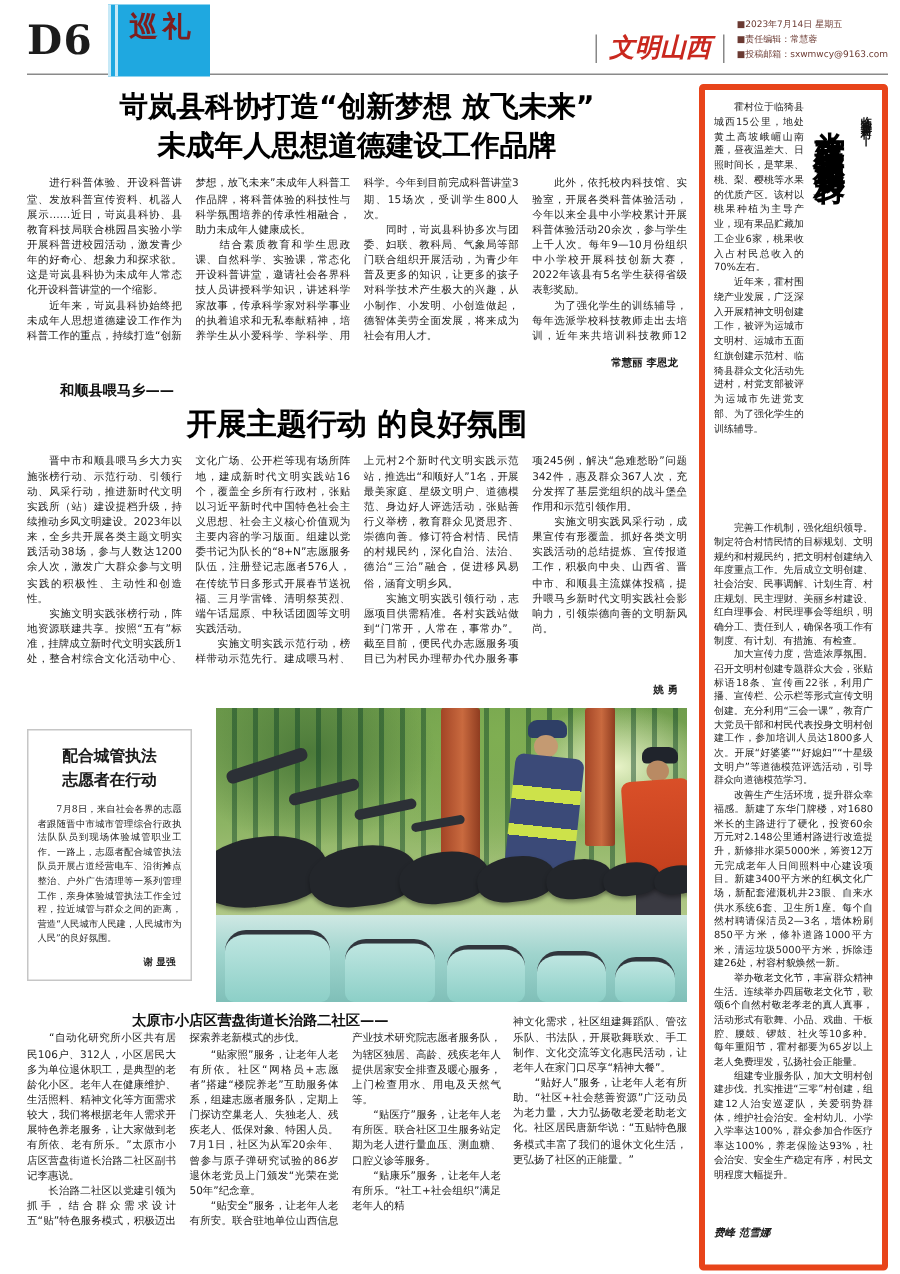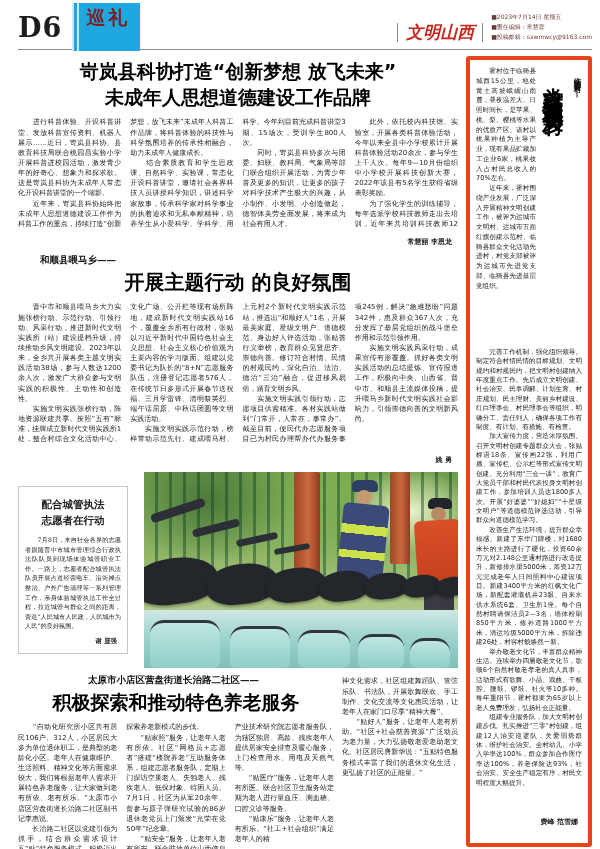--- a/index.html
+++ b/index.html
@@ -77,21 +77,21 @@
   .a3-right{flex:1; padding-top:4px;}
   .a3r-body{height:180px;}
 
   
   .col-top{display:flex; height:276px;}
   .col-top-text{flex:1; font-size:6.6px; line-height:1.48; text-align:justify; white-space:pre-line; overflow:hidden; padding-right:3px;}
   .col-title-wrap{writing-mode:vertical-rl; text-align:left; padding-top:4px;}
   .col-kicker{font-size:7.5px; font-weight:bold; letter-spacing:2px; margin-left:5px; color:#111;}
   .col-title{font-size:21px; font-weight:bold; letter-spacing:3px; color:#000;}
   .col-rest{margin-top:5px; font-size:6.6px; line-height:1.42; text-align:justify; white-space:pre-line; height:466px; overflow:hidden;}
-  .col-byline{font-weight:bold; font-size:7px; text-align:right; padding-right:4px; margin-top:3px;}
+  .col-byline{font-weight:bold; font-size:7px; text-align:left; padding-right:4px; margin-top:3px;font-style:italic;}
 </style>
 </head>
 <body>
 
 <div class="page">
 
   <div class="header">
     <div class="d6">D6</div>
     <div class="section-box">巡礼</div>
     <div class="head-right">
@@ -181,41 +181,40 @@
           <div class="blob" style="left:86px;bottom:0;width:60px;height:42px;"></div>
           <div class="blob" style="left:154px;bottom:0;width:52px;height:38px;"></div>
           <div class="blob" style="left:214px;bottom:0;width:46px;height:34px;"></div>
           <div class="blob" style="left:266px;bottom:0;width:40px;height:30px;"></div>
         </div>
       </div>
 
       <div class="a3">
         <div class="a3-left">
           <div class="kicker">太原市小店区营盘街道长治路二社区——</div>
-          <div class="a3-headline">积极探索和推动特色养老服务</div>
           <div class="bodytext a3-body">　　“自动化研究所小区共有居民106户、312人，小区居民大多为单位退休职工，是典型的老龄化小区。老年人在健康维护、生活照料、精神文化等方面需求较大，我们将根据老年人需求开展特色养老服务，让大家做到老有所依、老有所乐。”太原市小店区营盘街道长治路二社区副书记李惠说。
 　　长治路二社区以党建引领为抓手，结合群众需求设计五“贴”特色服务模式，积极迈出探索养老新模式的步伐。
 　　“贴家照”服务，让老年人老有所依。社区“网格员+志愿者”搭建“楼院养老”互助服务体系，组建志愿者服务队，定期上门探访空巢老人、失独老人、残疾老人、低保对象、特困人员。7月1日，社区为从军20余年、曾参与原子弹研究试验的86岁退休老党员上门颁发“光荣在党50年”纪念章。
 　　“贴安全”服务，让老年人老有所安。联合驻地单位山西信息产业技术研究院志愿者服务队，为辖区独居、高龄、残疾老年人提供居家安全排查及暖心服务，上门检查用水、用电及天然气等。
 　　“贴医疗”服务，让老年人老有所医。联合社区卫生服务站定期为老人进行量血压、测血糖、口腔义诊等服务。
 　　“贴康乐”服务，让老年人老有所乐。“社工+社会组织”满足老年人的精</div>
         </div>
         <div class="a3-right">
           <div class="bodytext a3r-body">神文化需求，社区组建舞蹈队、管弦乐队、书法队，开展歌舞联欢、手工制作、文化交流等文化惠民活动，让老年人在家门口尽享“精神大餐”。
 　　“贴好人”服务，让老年人老有所助。“社区+社会慈善资源”广泛动员为老力量，大力弘扬敬老爱老助老文化。社区居民唐新华说：“五贴特色服务模式丰富了我们的退休文化生活，更弘扬了社区的正能量。”</div>
 
         </div>
       </div>
 
     </div>
 
     <aside class="red-col">
       <div class="col-top">
         <div class="col-top-text">　　霍村位于临猗县城西15公里，地处黄土高坡峨嵋山南麓，昼夜温差大、日照时间长，是苹果、桃、梨、樱桃等水果的优质产区。该村以桃果种植为主导产业，现有果品贮藏加工企业6家，桃果收入占村民总收入的70%左右。
-　　近年来，霍村围绕产业发展，广泛深入开展精神文明创建工作，被评为运城市文明村、运城市五面红旗创建示范村、临猗县群众文化活动先进村，村党支部被评为运城市先进党支部、临猗县先进基层党组织。</div>
+　　近年来，霍村围绕产业发展，广泛深入开展精神文明创建工作，被评为运城市文明村、运城市五面红旗创建示范村、临猗县群众文化活动先进村，村党支部被评为运城市先进党支部、为了强化学生的训练辅导。</div>
         <div class="col-title-wrap">
           <div class="col-kicker">临猗县霍村——</div>
           <div class="col-title">党建引领建设和美乡村</div>
         </div>
       </div>
       <div class="col-rest">　　完善工作机制，强化组织领导。制定符合村情民情的目标规划、文明规约和村规民约，把文明村创建纳入年度重点工作。先后成立文明创建、社会治安、民事调解、计划生育、村庄规划、民主理财、美丽乡村建设、红白理事会、村民理事会等组织，明确分工、责任到人，确保各项工作有制度、有计划、有措施、有检查。
 　　加大宣传力度，营造浓厚氛围。召开文明村创建专题群众大会，张贴标语18条、宣传画22张，利用广播、宣传栏、公示栏等形式宣传文明创建。充分利用“三会一课”，教育广大党员干部和村民代表投身文明村创建工作，参加培训人员达1800多人次。开展“好婆婆”“好媳妇”“十星级文明户”等道德模范评选活动，引导群众向道德模范学习。
 　　改善生产生活环境，提升群众幸福感。新建了东华门牌楼，对1680米长的主路进行了硬化，投资60余万元对2.148公里通村路进行改造提升，新修排水渠5000米，筹资12万元完成老年人日间照料中心建设项目。新建3400平方米的红枫文化广场，新配套灌溉机井23眼、自来水供水系统6套、卫生所1座。每个自然村聘请保洁员2—3名，墙体粉刷850平方米，修补道路1000平方米，清运垃圾5000平方米，拆除违建26处，村容村貌焕然一新。
 　　举办敬老文化节，丰富群众精神生活。连续举办四届敬老文化节，歌颂6个自然村敬老孝老的真人真事，活动形式有歌舞、小品、戏曲、干板腔、腰鼓、锣鼓、社火等10多种。每年重阳节，霍村都要为65岁以上老人免费理发，弘扬社会正能量。
 　　组建专业服务队，加大文明村创建步伐。扎实推进“三零”村创建，组建12人治安巡逻队，关爱弱势群体，维护社会治安。全村幼儿、小学入学率达100%，群众参加合作医疗率达100%，养老保险达93%，社会治安、安全生产稳定有序，村民文明程度大幅提升。</div>

